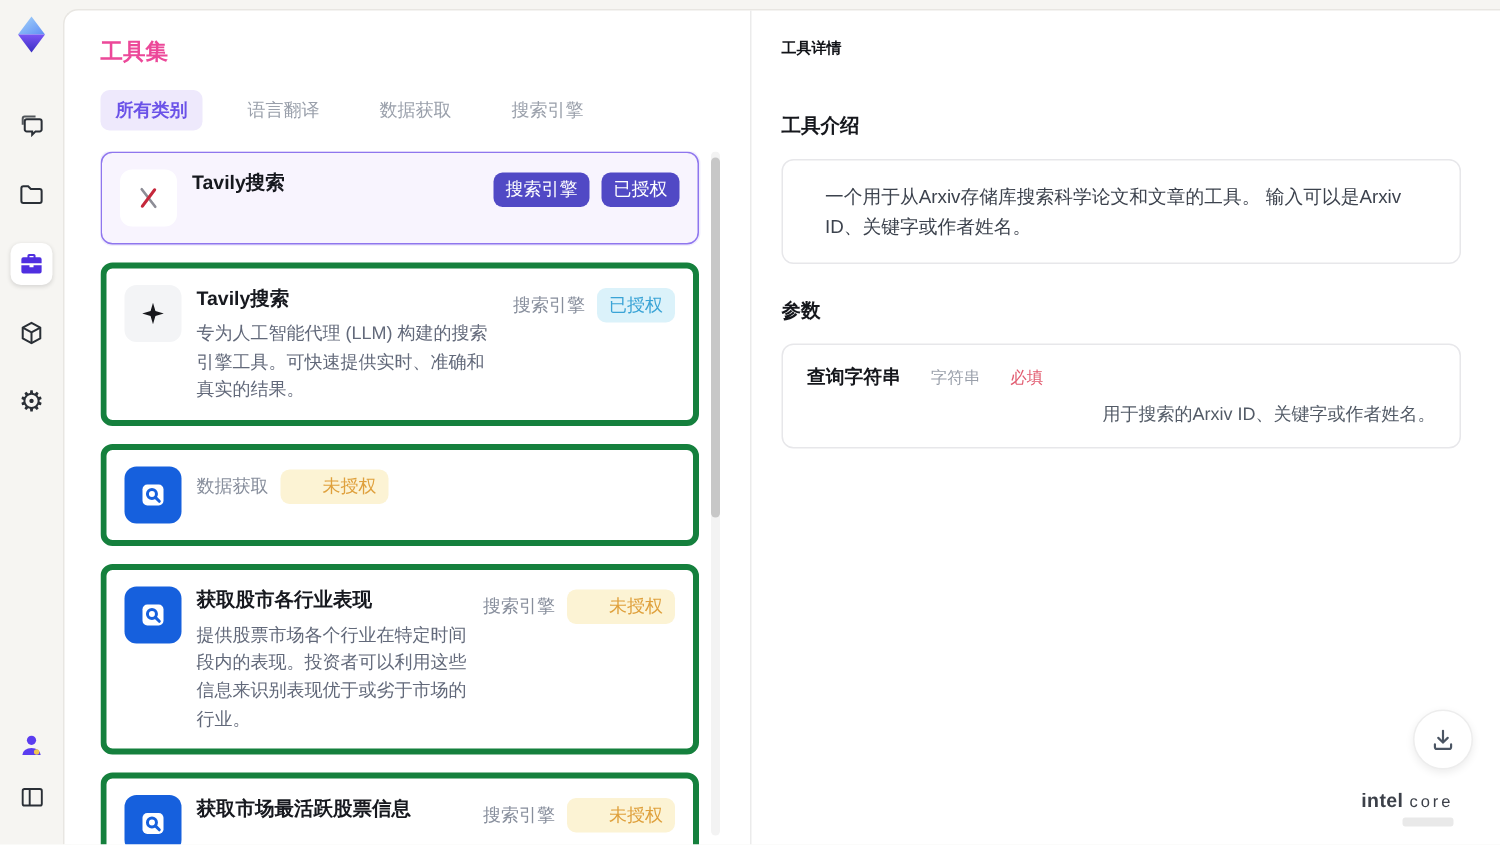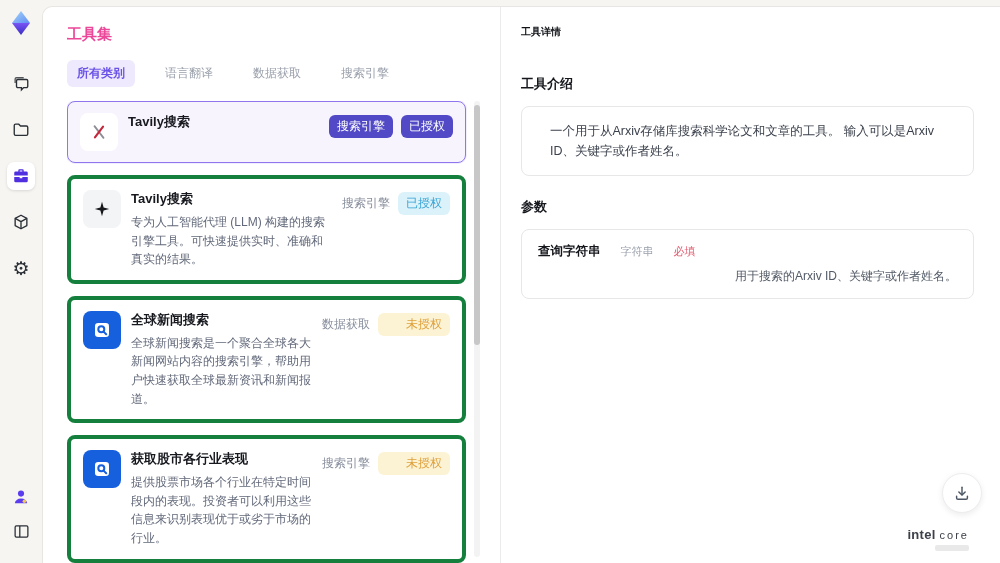--- a/index.html
+++ b/index.html
@@ -182,24 +182,20 @@
       </div>
 
       <div class="card">
         <div class="icon-box blue">
           <svg width="20" height="20" viewBox="0 0 20 20">
             <rect x="3" y="3" width="14" height="14" rx="3.2" fill="#ffffff"></rect>
             <circle cx="9.3" cy="9.3" r="3" fill="none" stroke="#1660dd" stroke-width="2"></circle>
             <line x1="11.6" y1="11.6" x2="14.2" y2="14.2" stroke="#1660dd" stroke-width="2" stroke-linecap="round"></line>
           </svg>
         </div>
-        <div class="card-main">
-          <div class="card-title">全球新闻搜索</div>
-          <div class="card-desc">全球新闻搜索是一个聚合全球各大新闻网站内容的搜索引擎，帮助用户快速获取全球最新资讯和新闻报道。</div>
-        </div>
         <div class="card-badges">
           <span class="cat-text">数据获取</span>
           <span class="badge auth-orange">未授权</span>
         </div>
       </div>
 
       <div class="card">
         <div class="icon-box blue">
           <svg width="20" height="20" viewBox="0 0 20 20">
             <rect x="3" y="3" width="14" height="14" rx="3.2" fill="#ffffff"></rect>

